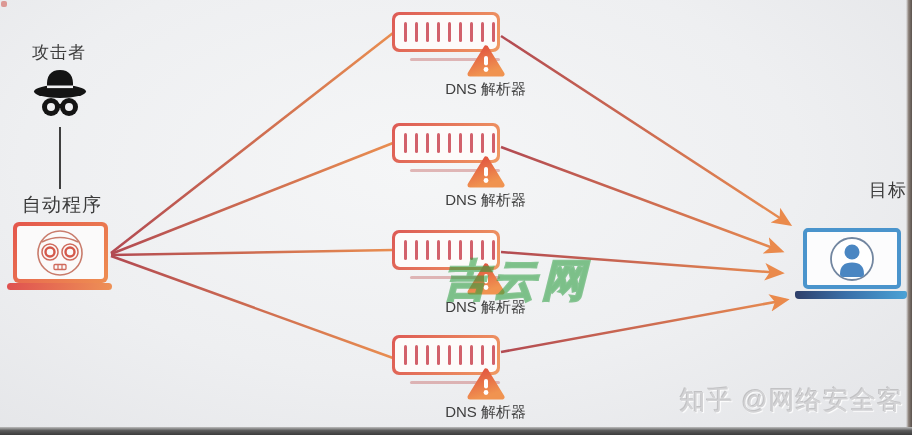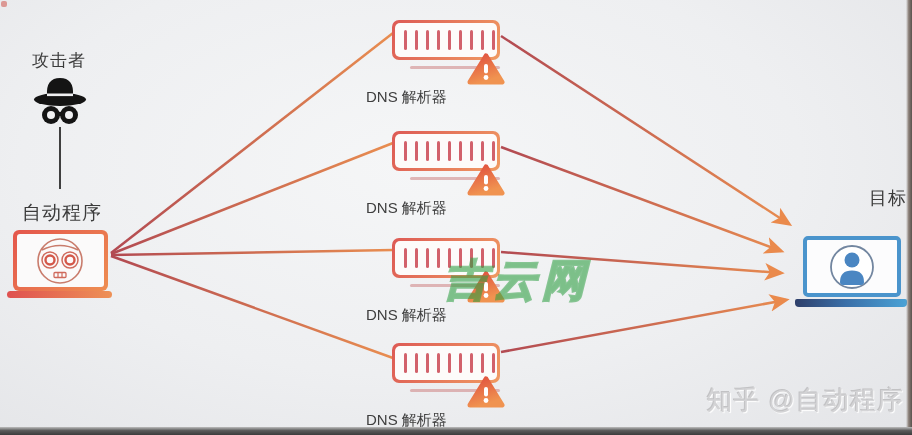--- a/index.html
+++ b/index.html
@@ -5,21 +5,21 @@
   html,body{margin:0;padding:0;background:#ddd;}
   .canvas{
     position:relative;width:912px;height:435px;overflow:hidden;
     background:radial-gradient(ellipse at 45% 38%, #f5f6f7 0%, #eeeff1 55%, #e3e4e7 100%);
     font-family:"Liberation Sans","DejaVu Sans",sans-serif;
     color:#3b3b3b;
   }
   .abs{position:absolute;}
   svg{display:block;}
   .lines-layer{position:absolute;left:0;top:0;z-index:1;}
-  .node{z-index:2;margin-top:8px;}
+  .node{z-index:2;}
 
   
   .attacker-label{left:28px;top:41px;width:62px;font-size:17px;letter-spacing:1px;text-align:center;}
   .spy{left:30px;top:64px;}
 
   
   .bot-label{left:10px;top:192px;width:104px;font-size:19px;text-align:center;letter-spacing:1px;}
   .bot-laptop{left:13px;top:222px;width:95px;height:61px;border-radius:6px;
     background:linear-gradient(135deg,#e4564c,#ee8e52);padding:4px;box-sizing:border-box;}
   .bot-screen{width:100%;height:100%;background:#fbfafa;border-radius:3px;display:flex;align-items:center;justify-content:center;}
@@ -29,21 +29,21 @@
   
   .server{width:108px;height:40px;}
   .server-box{position:absolute;left:0;top:0;width:108px;height:40px;border-radius:7px;
     background:linear-gradient(120deg,#dd5a55,#f09a62);padding:3px;box-sizing:border-box;}
   .server-face{width:100%;height:100%;background:#fdfbfa;border-radius:5px;
     display:flex;align-items:center;gap:8px;padding-left:9px;box-sizing:border-box;}
   .tick{width:3px;height:20px;background:#d2616b;border-radius:1.5px;}
   .server-shadow{position:absolute;left:18px;top:46px;width:90px;height:3px;
     background:rgba(205,130,130,.55);border-radius:2px;}
   .server-warning{position:absolute;left:74px;top:32px;}
-  .server-label{position:absolute;left:-26px;top:68px;width:160px;text-align:left;font-size:15px;color:#3e3e3e;}
+  .server-label{position:absolute;left:-26px;top:68px;width:160px;text-align:right;font-size:15px;color:#3e3e3e;}
   .s1{left:392px;top:12px;} .s2{left:392px;top:123px;} .s3{left:392px;top:230px;} .s4{left:392px;top:335px;}
 
   
   .victim{left:795px;top:178px;width:117px;height:128px;}
   .victim-l1{position:absolute;left:0;top:0;width:112px;text-align:right;font-size:18px;letter-spacing:1px;}
   .victim-l2{position:absolute;left:0;top:22px;width:112px;text-align:center;font-size:18px;letter-spacing:1px;}
   .victim-laptop{position:absolute;left:8px;top:50px;width:98px;height:61px;border:4px solid #4a94cc;
     border-radius:5px;background:#fcfcfd;box-sizing:border-box;display:flex;align-items:center;justify-content:center;}
   .victim-base{position:absolute;left:0;top:113px;width:112px;height:8px;border-radius:2px 2px 4px 4px;
     background:linear-gradient(90deg,#2e3f6a,#3a6fa8 45%,#4aa2d6);}
@@ -238,18 +238,18 @@
       <svg width="90" height="52" viewBox="0 0 90 52">
         <circle cx="45" cy="26" r="21" fill="#ffffff" stroke="#7286a0" stroke-width="1.8"></circle>
         <circle cx="45" cy="19" r="7.5" fill="#4a86c2"></circle>
         <path d="M33,41 Q33,29.5 45,29.5 Q57,29.5 57,41 Q57,44 54,44 L36,44 Q33,44 33,41 Z" fill="#4a86c2"></path>
       </svg>
     </div>
     <div class="victim-base"></div>
   </div>
 
   <div class="abs wm-center">吉云网</div>
-  <div class="abs wm-br">知乎 @自动程序</div>
+  <div class="abs wm-br">知乎 @网络安全客</div>
 
   <div class="abs corner-dot"></div>
   <div class="abs right-strip"></div>
   <div class="abs bottom-bar"></div>
 </div>
 
 </body></html>

